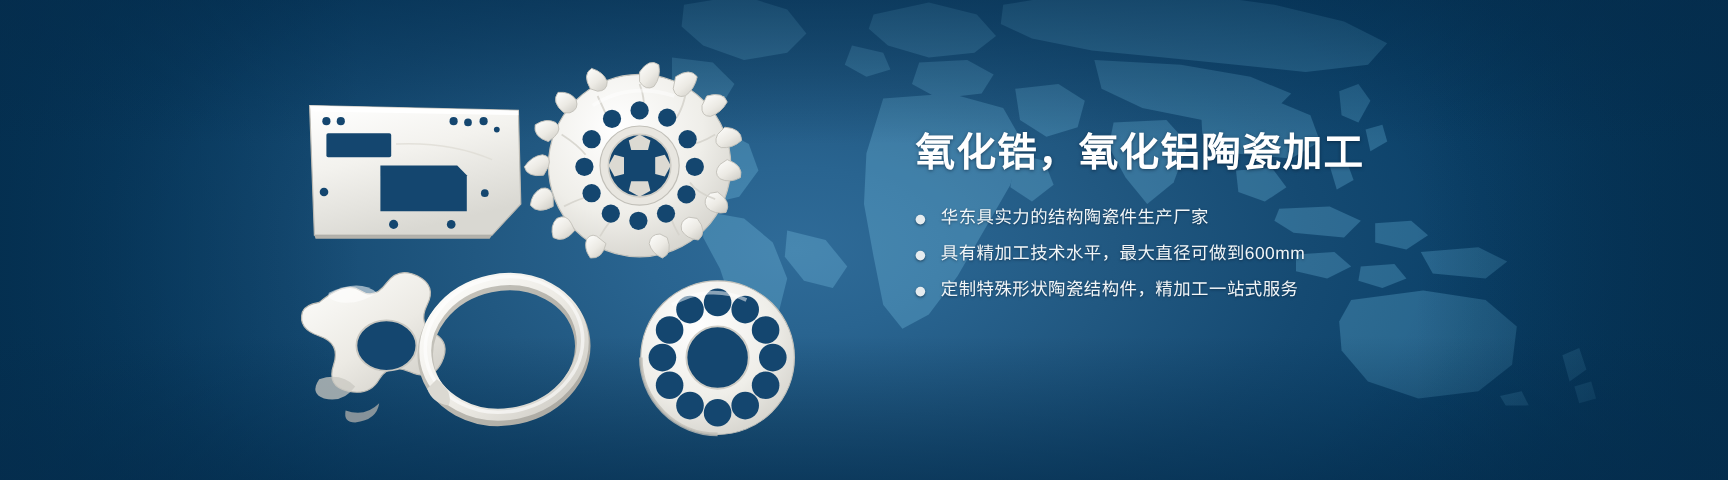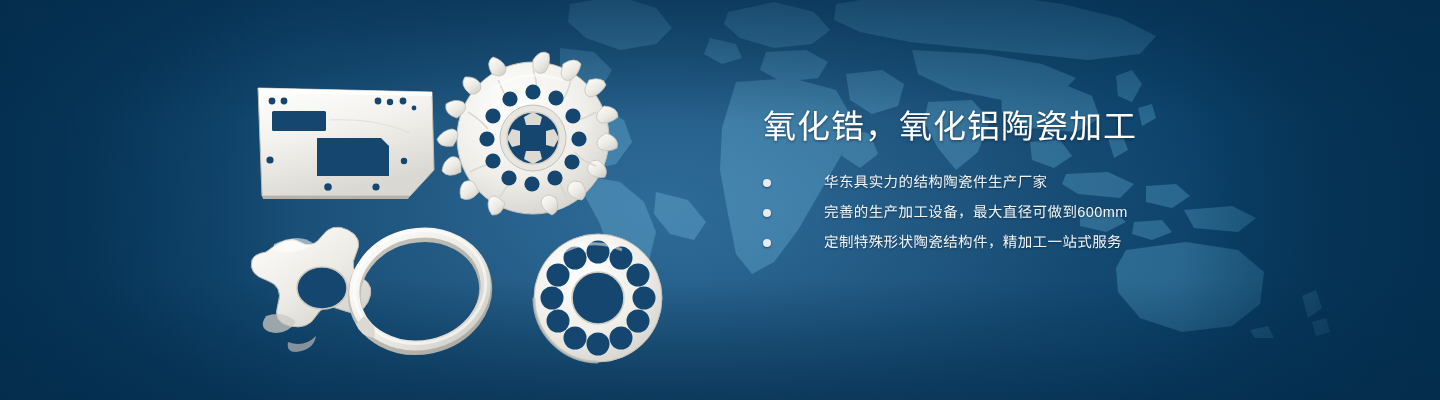--- a/index.html
+++ b/index.html
@@ -71,21 +71,21 @@
 
   
   .copy{
     position:absolute;
     left:763px;top:108px;
     width:620px;
   }
   .headline{
     margin:0;
     font-size:33px;
-    font-weight:400;
+    font-weight:700;
     line-height:1.18;
     letter-spacing:1px;
     color:#ffffff;
     text-shadow:0 1px 3px rgba(0,20,40,.55);
     white-space:nowrap;
   }
   .bullets{
     list-style:none;
     margin:26px 0 0 0;
     padding:0;
@@ -103,21 +103,20 @@
     background:#e6ecef;
     margin-right:13px;
     box-shadow:0 1px 2px rgba(0,18,36,.5);
   }
   .bullet-text{
     font-size:14.5px;
     line-height:1.35;
     color:#f2f6f8;
     letter-spacing:.4px;
     text-shadow:0 1px 2px rgba(0,20,40,.5);
-    margin-left:40px;
   }
 </style>
 </head>
 <body>
 
 <div id="banner">
 
   <div class="bg-base"></div>
 
   <div class="world-map">
@@ -335,21 +334,21 @@
 
   <div class="copy">
     <h1 class="headline">氧化锆，氧化铝陶瓷加工</h1>
     <ul class="bullets">
       <li class="bullet">
         <span class="bullet-dot"></span>
         <span class="bullet-text">华东具实力的结构陶瓷件生产厂家</span>
       </li>
       <li class="bullet">
         <span class="bullet-dot"></span>
-        <span class="bullet-text">完善的生产加工设备，最大直径可做到600mm</span>
+        <span class="bullet-text">具有精加工技术水平，最大直径可做到600mm</span>
       </li>
       <li class="bullet">
         <span class="bullet-dot"></span>
         <span class="bullet-text">定制特殊形状陶瓷结构件，精加工一站式服务</span>
       </li>
     </ul>
   </div>
 
 </div>
 

